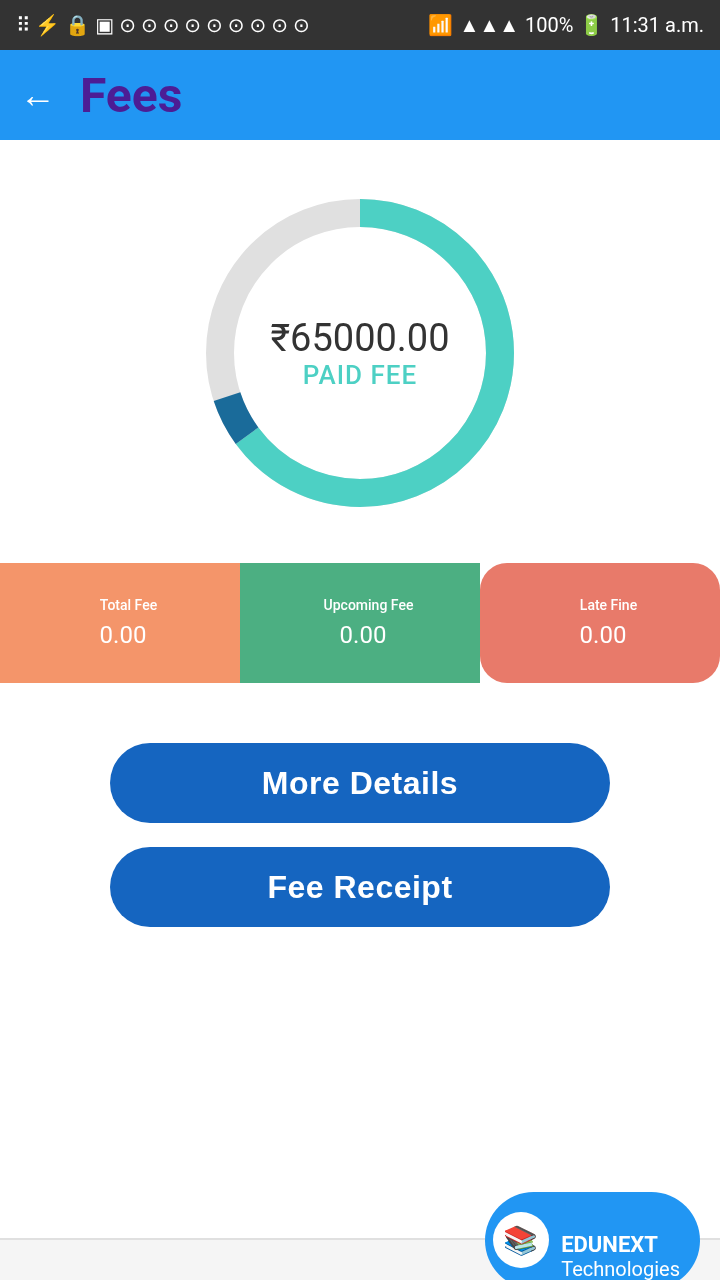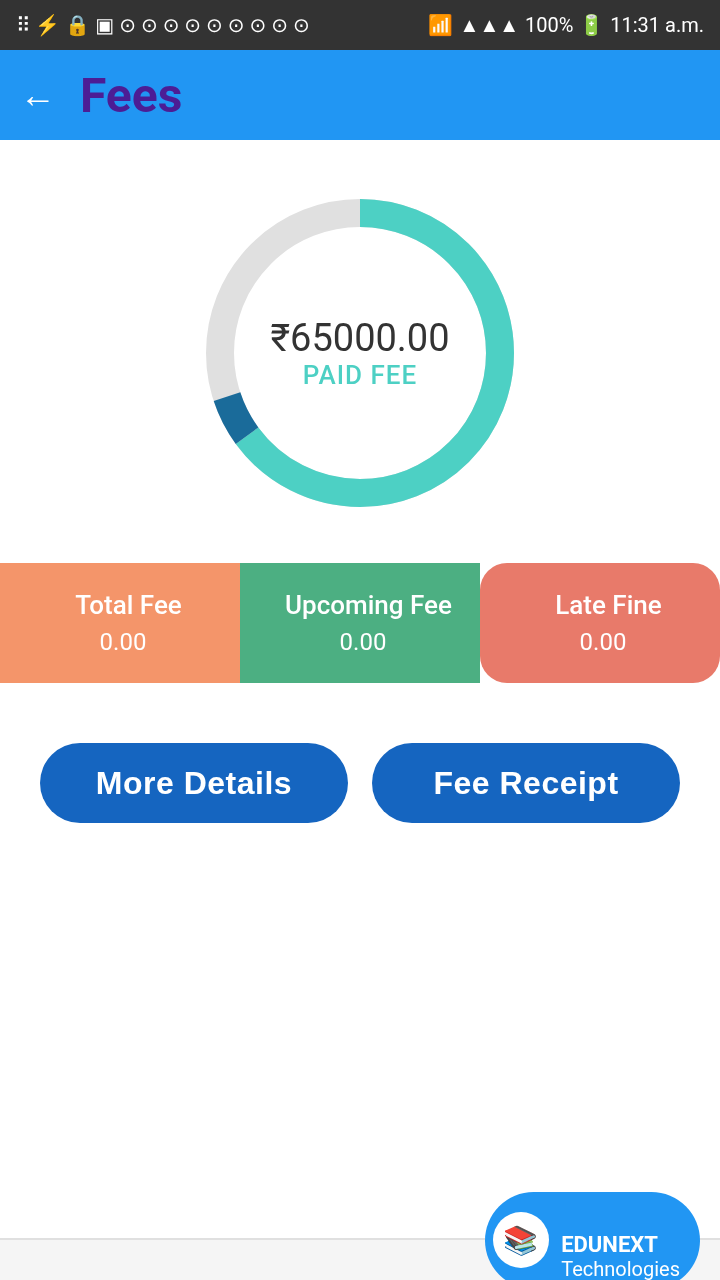--- a/index.html
+++ b/index.html
@@ -97,21 +97,21 @@
     }
     .fee-cell {
       flex: 1;
       display: flex;
       flex-direction: column;
       align-items: center;
       justify-content: center;
       gap: 8px;
     }
     .fee-cell-label {
-      font-size: 26px;
+      font-size: 14px;
       color: white;
       font-weight: 500;
       text-align: center;
       margin-left: 17px;
     }
     .fee-cell-value {
       font-size: 24px;
       color: white;
       font-weight: 400;
       text-align: center;
@@ -119,20 +119,21 @@
     }
     .fee-total { background: #F4956A; }
     .fee-due { background: #E05A45; }
     .fee-upcoming { background: #4CAF82; }
     .fee-late { background: #E87A6A; border-radius: 27px; }
 
     
     .btn-section {
       width: 720px;
       display: flex;
+      flex-direction: column;
       align-items: center;
       gap: 24px;
       padding: 60px 40px 40px;
     }
     .btn-main {
       width: 500px;
       height: 80px;
       border-radius: 50px;
       border: none;
       background: #1565C0;

